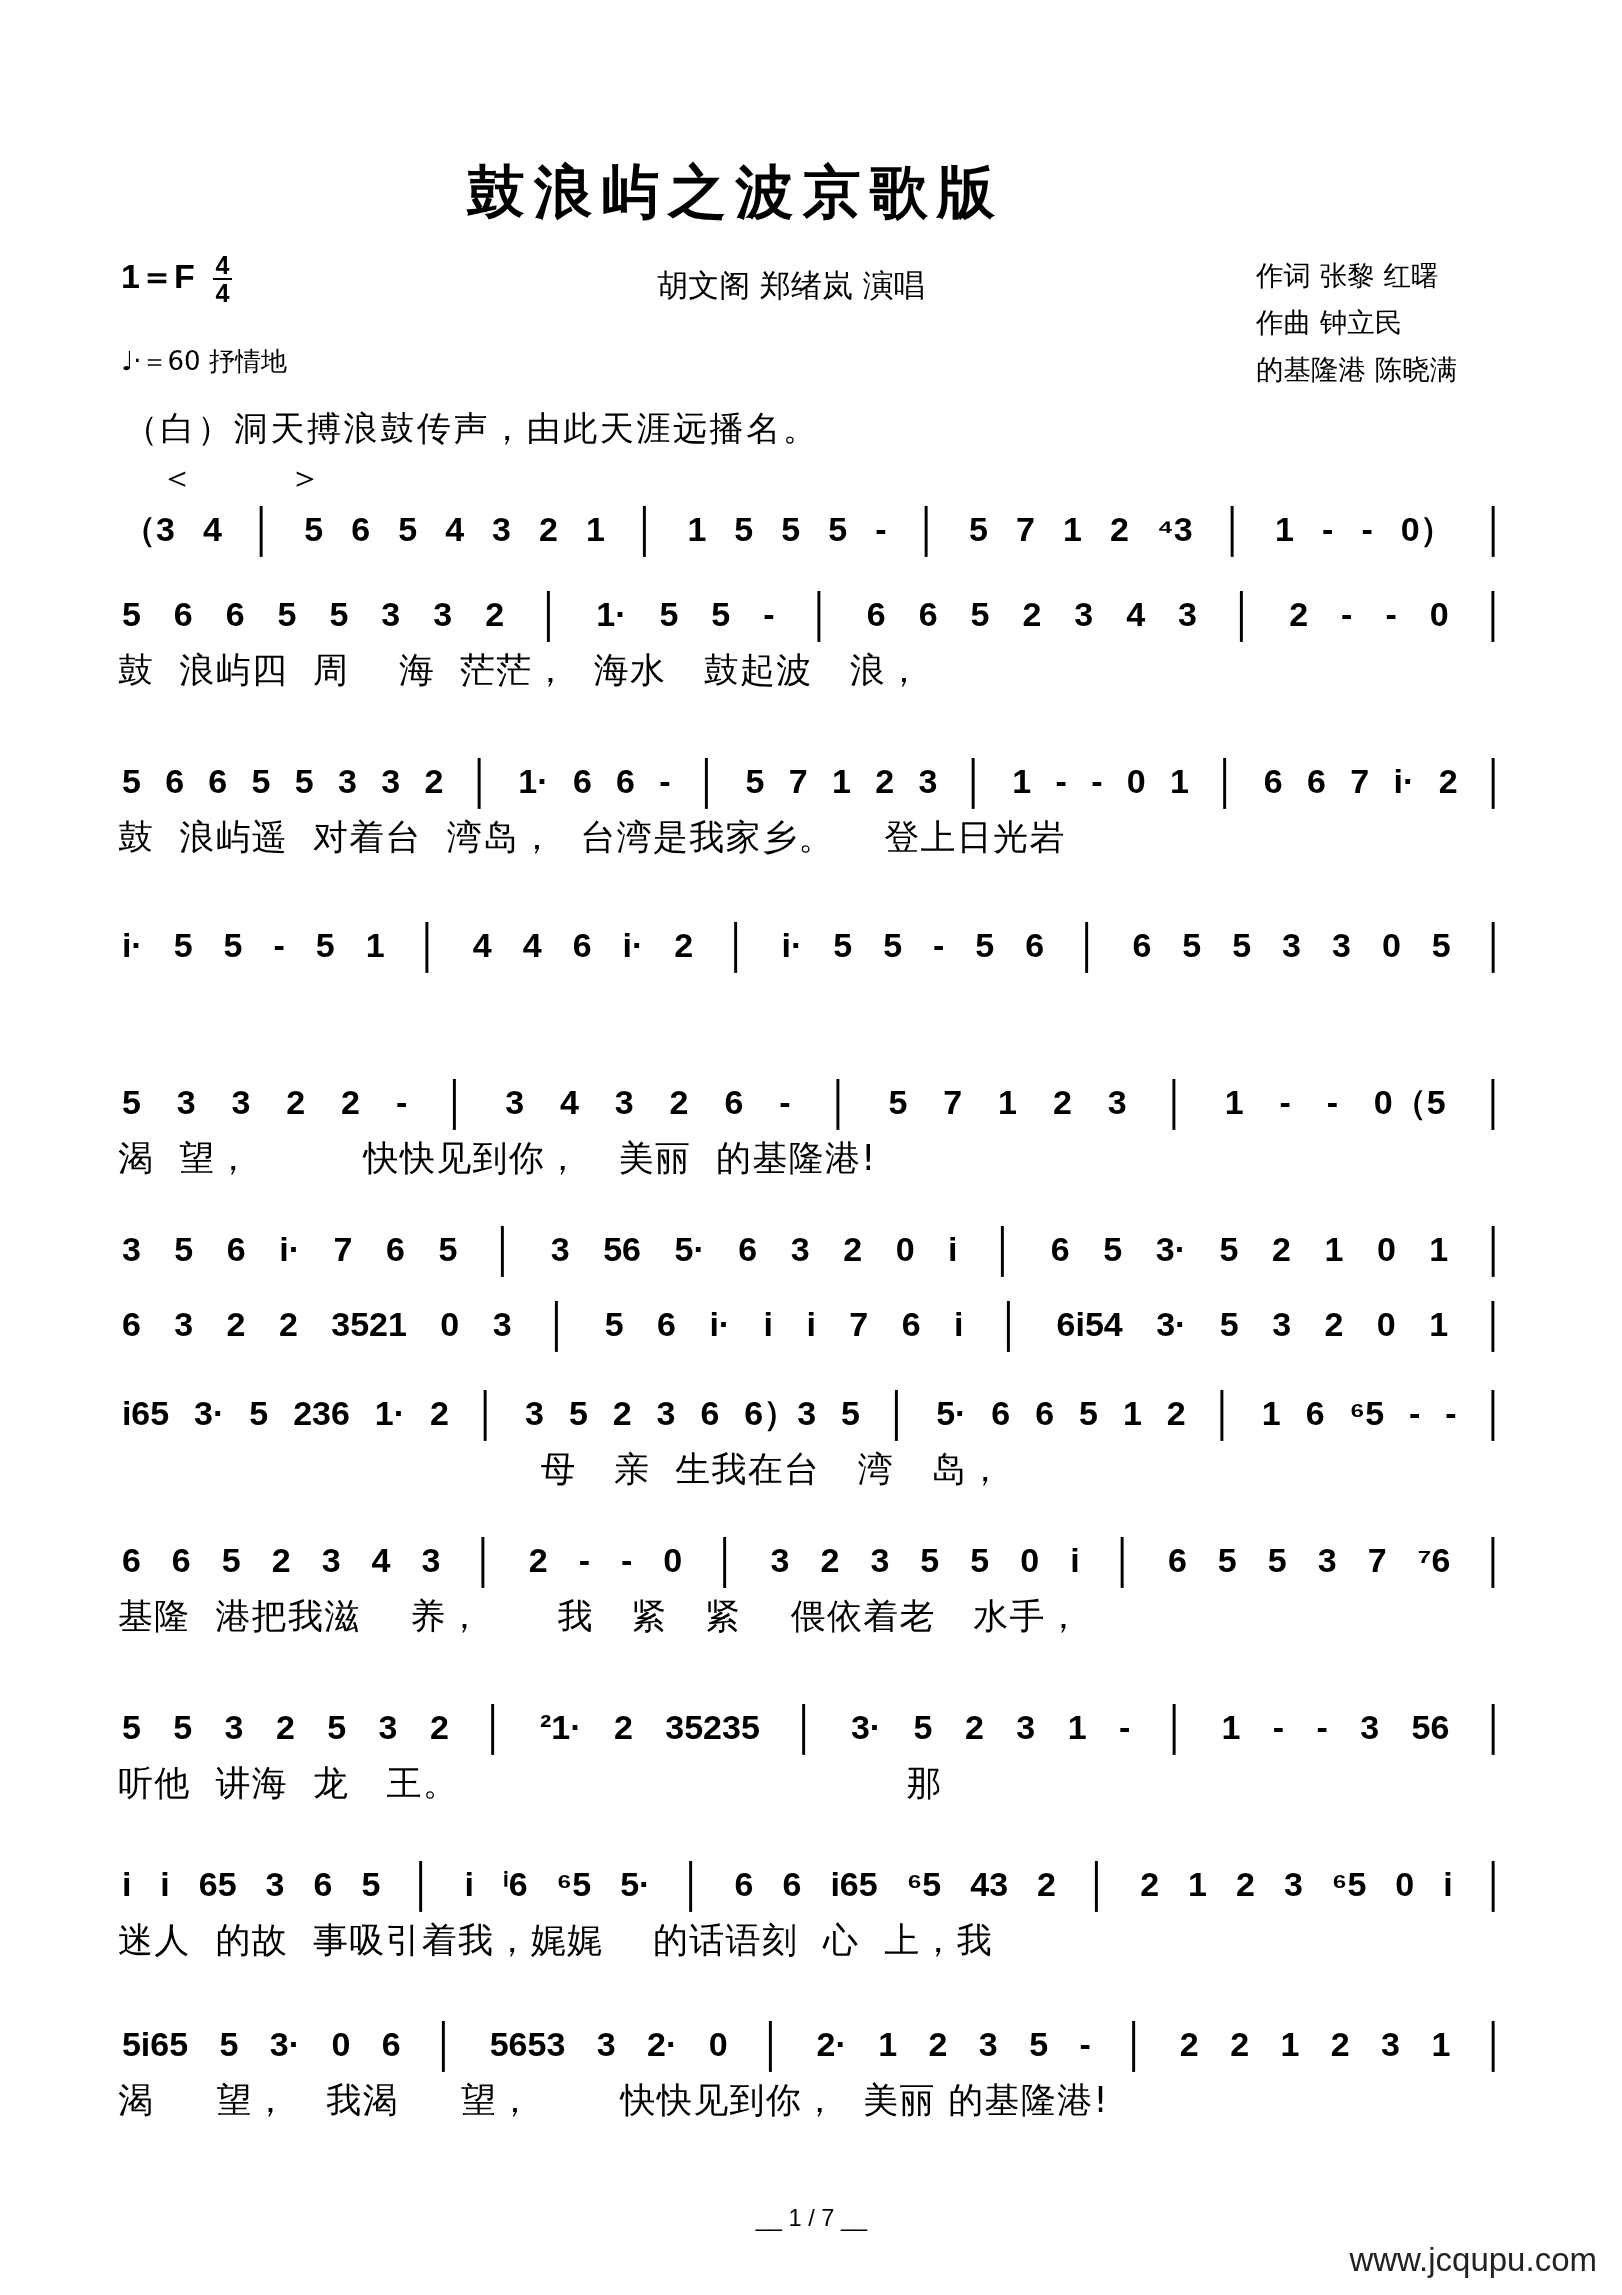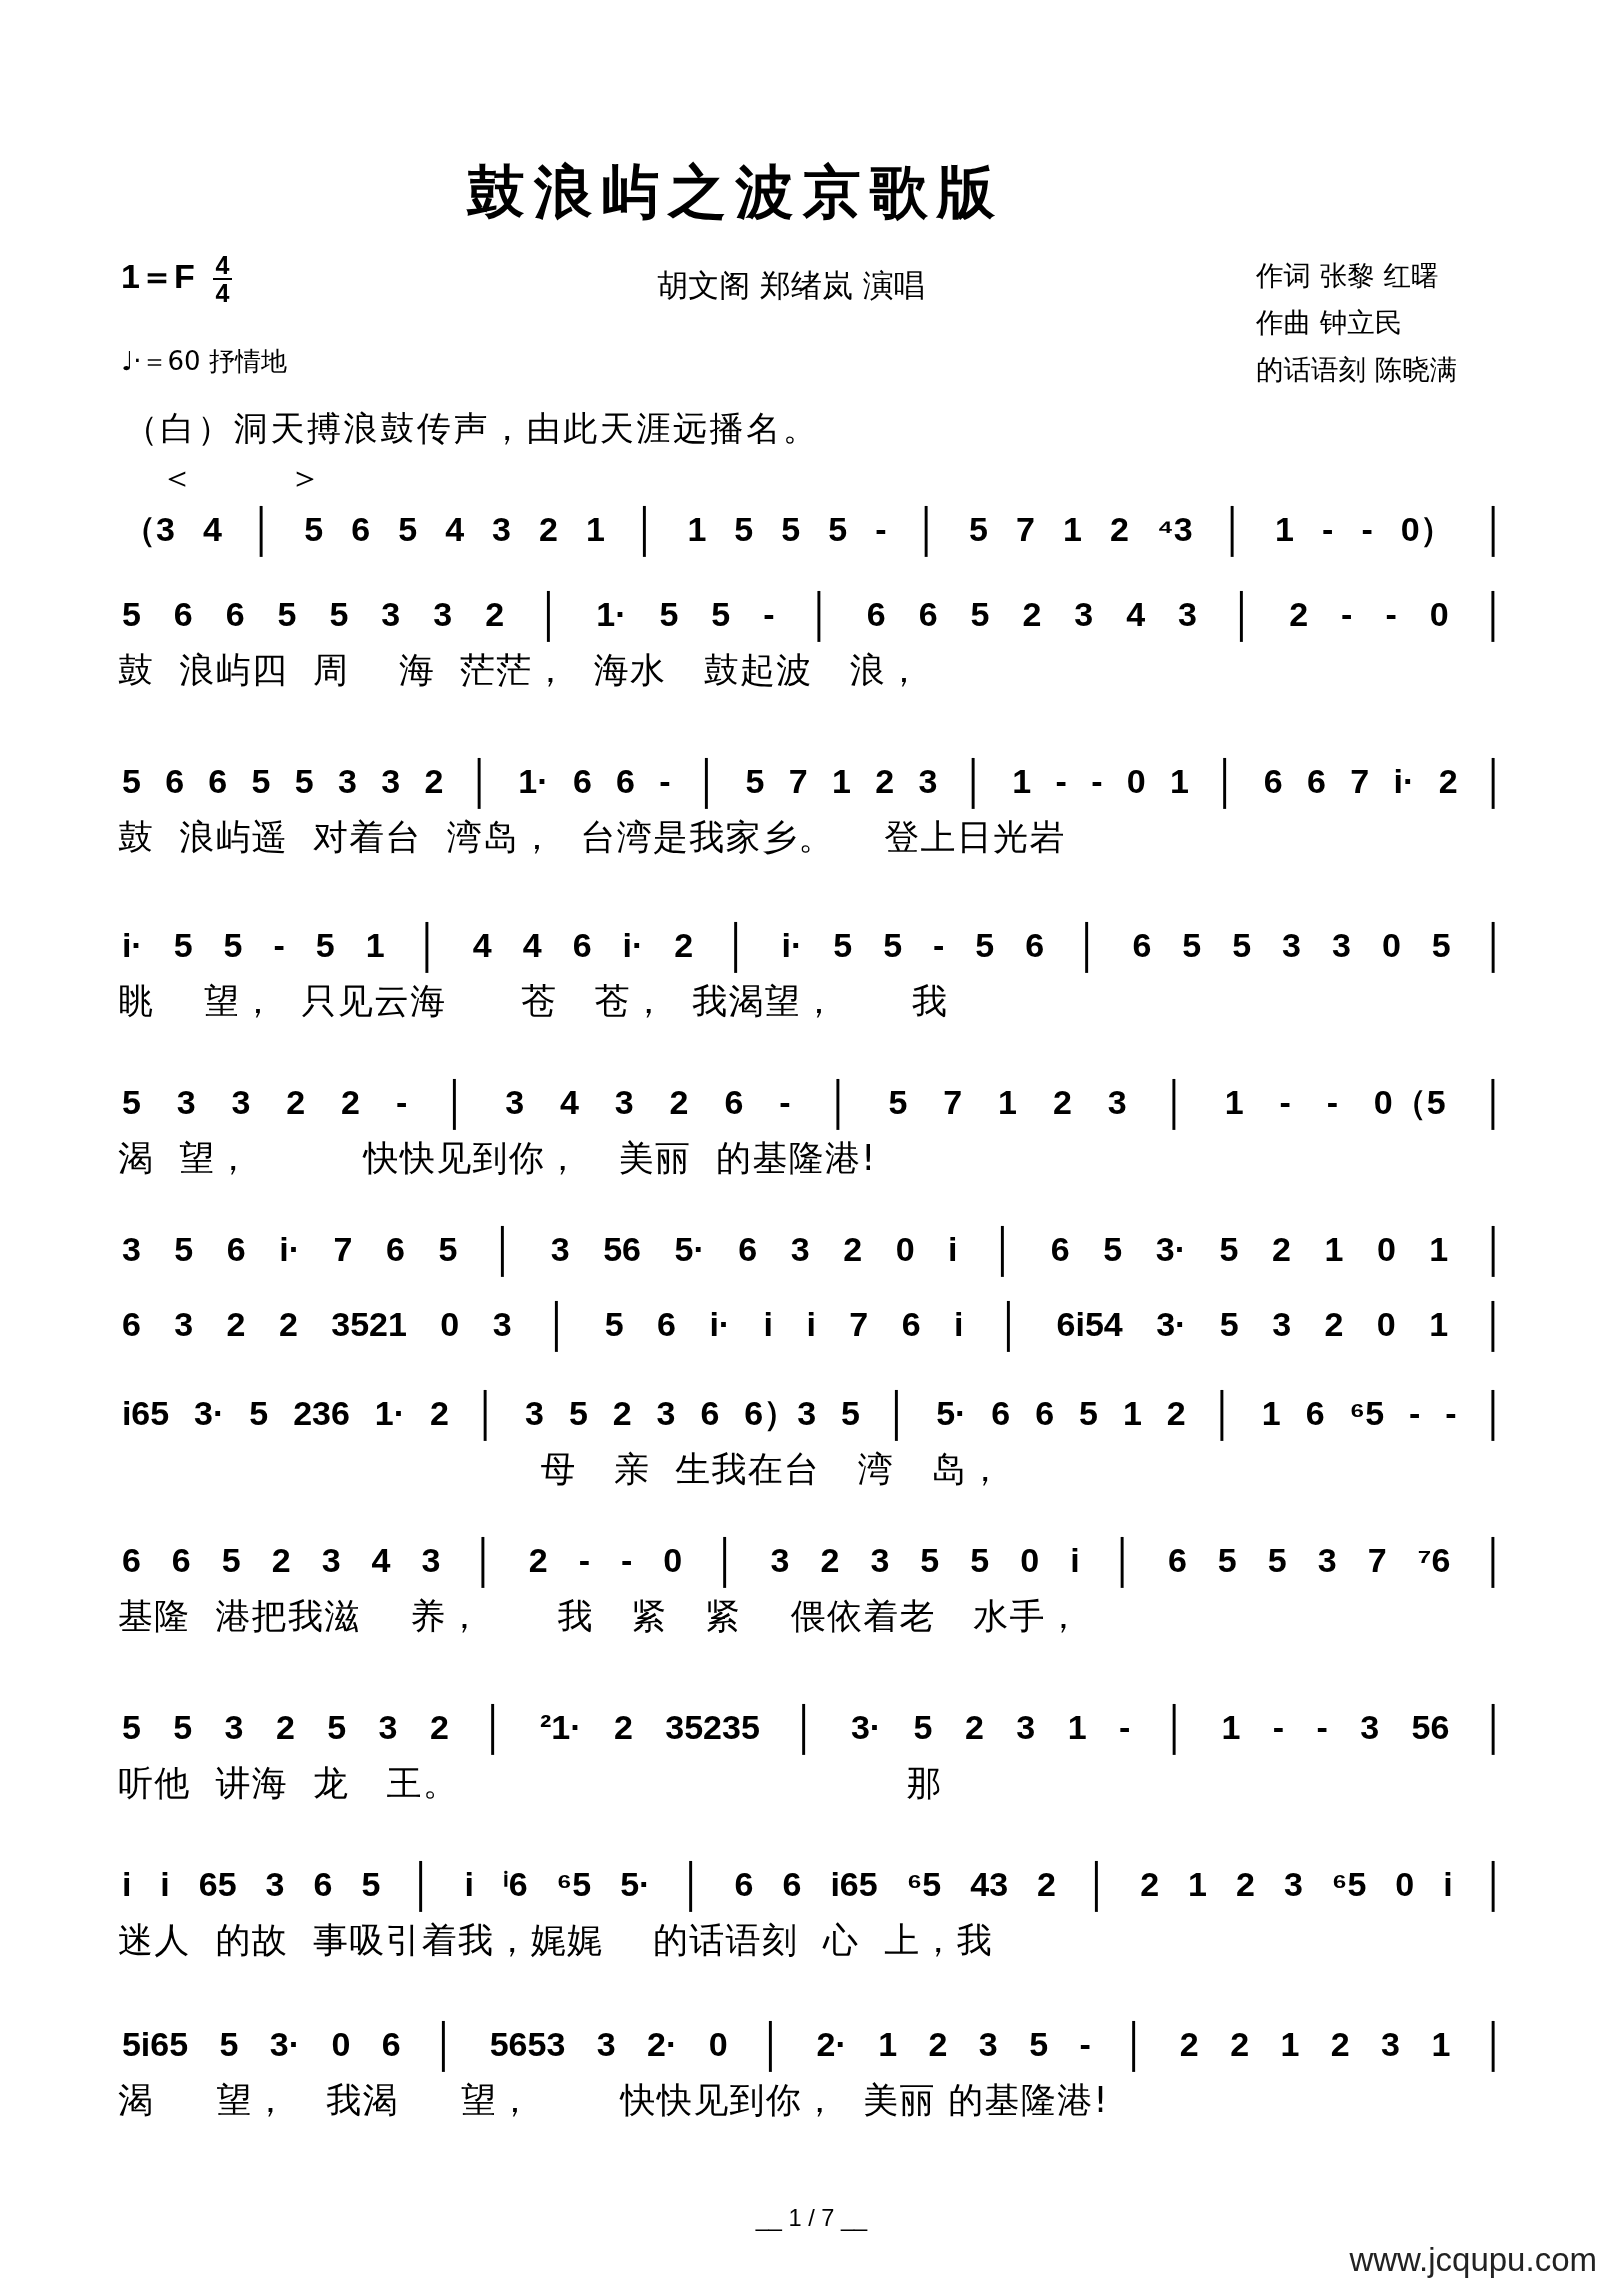--- a/index.html
+++ b/index.html
@@ -34,21 +34,21 @@
     <span class="bar"></span>
     <span>4</span>
   </span>
 </div>
 
 <div class="abs singer">胡文阁 郑绪岚 演唱</div>
 
 <div class="abs credits">
   <div>作词 张黎 红曙</div>
   <div>作曲 钟立民</div>
-  <div>的话语刻 陈晓满</div>
+  <div>的基隆港 陈晓满</div>
 </div>
 
 <div class="abs tempo">♩·＝60  抒情地</div>
 
 <div class="abs narr">（白）洞天搏浪鼓传声，由此天涯远播名。</div>
 
 <div class="abs dyn" style="left:160px;">＜</div>
 <div class="abs dyn" style="left:288px;">＞</div>
 
 <div class="line" style="top:497px;">
@@ -177,21 +177,20 @@
       <span class="tok" style="font-weight: normal; font-size: 42px;">│</span>
       <span class="tok">6</span>
       <span class="tok">5</span>
       <span class="tok">5</span>
       <span class="tok">3</span>
       <span class="tok">3</span>
       <span class="tok">0</span>
       <span class="tok">5</span>
       <span class="tok" style="font-weight: normal; font-size: 42px;">│</span>
     </div>
-  <div class="lyrics">眺    望，  只见云海      苍   苍，  我渴望，      我</div>
 </div>
 <div class="line" style="top:1070px;">
   <div class="note-row" style="width: 1394px; justify-content: space-between;">
       <span class="tok">5</span>
       <span class="tok">3</span>
       <span class="tok">3</span>
       <span class="tok">2</span>
       <span class="tok">2</span>
       <span class="tok">-</span>
       <span class="tok" style="font-weight: normal; font-size: 42px;">│</span>

